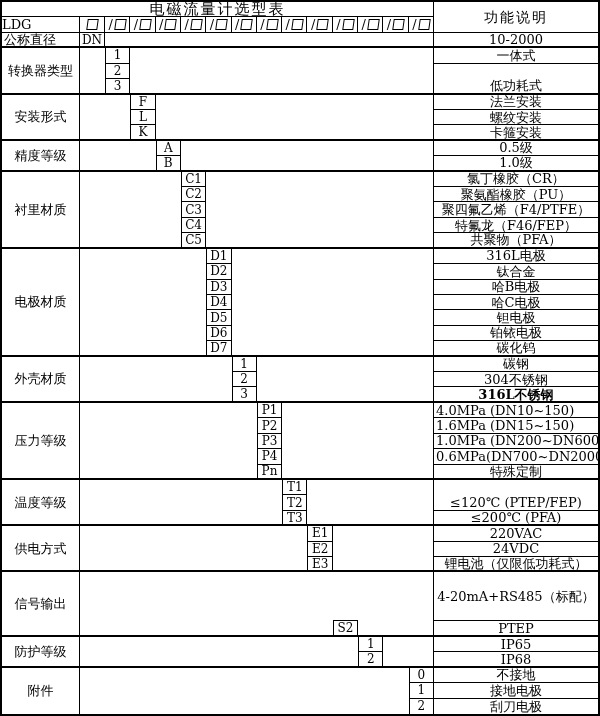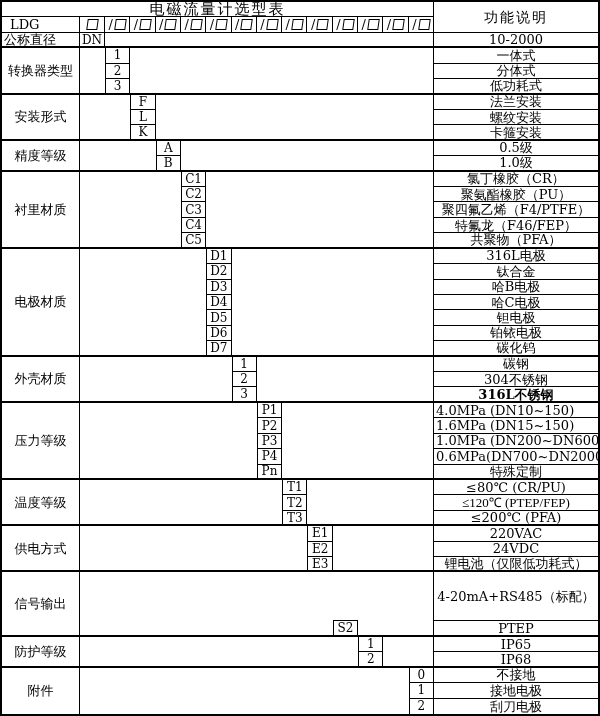--- a/index.html
+++ b/index.html
@@ -15,21 +15,21 @@
     color:#000; background:#fff;
   }
   .c{ display:flex; align-items:center; justify-content:center;
       overflow:hidden; font-size:13px; line-height:1; white-space:nowrap; }
   .br{ border-right:1px solid #000; }
   .bl{ border-left:1px solid #000; }
   .bb1{ border-bottom:1px solid #000; }
   .bb2{ border-bottom:2px solid #000; }
   .tl{ justify-content:flex-start; }
   .pl2{ padding-left:2px; }
-  .pl8{ padding-left:8px; }
+  .pl8{ }
   .title{ font-size:15px; letter-spacing:2px; }
   .hdr{ font-size:14px; letter-spacing:2px; }
   .codefs{ font-size:12px; }
   .cbox{ width:11px; height:11px; border:1px solid #000; display:inline-block;
          transform:skewX(-8deg); background:#fff; }
   .slash{ margin-right:2px; font-size:13px; }
 </style>
 </head>
 <body>
 
@@ -99,21 +99,20 @@
     <div class="c br bb1" style="grid-area: 2 / 15 / 3 / 16;">
       <span class="slash">/</span>
       <span class="cbox"></span>
     </div>
     <div class="c br bb2" style="grid-area: 4 / 1 / 7 / 2;">转换器类型</div>
     <div class="c bb2" style="grid-area: 4 / 2 / 7 / 3;"></div>
     <div class="c br bb2" style="grid-area: 4 / 4 / 7 / 16;"></div>
     <div class="c bl br codefs bb1" style="grid-area: 4 / 3 / 5 / 4;">1</div>
     <div class="c bb1" style="grid-area: 4 / 16 / 5 / 17;">一体式</div>
     <div class="c bl br codefs bb1" style="grid-area: 5 / 3 / 6 / 4;">2</div>
-    <div class="c bb1" style="grid-area: 5 / 16 / 6 / 17;">分体式</div>
     <div class="c bl br codefs bb2" style="grid-area: 6 / 3 / 7 / 4;">3</div>
     <div class="c bb2" style="grid-area: 6 / 16 / 7 / 17;">低功耗式</div>
     <div class="c br bb2" style="grid-area: 7 / 1 / 10 / 2;">安装形式</div>
     <div class="c bb2" style="grid-area: 7 / 2 / 10 / 4;"></div>
     <div class="c br bb2" style="grid-area: 7 / 5 / 10 / 16;"></div>
     <div class="c bl br codefs bb1" style="grid-area: 7 / 4 / 8 / 5;">F</div>
     <div class="c bb1" style="grid-area: 7 / 16 / 8 / 17;">法兰安装</div>
     <div class="c bl br codefs bb1" style="grid-area: 8 / 4 / 9 / 5;">L</div>
     <div class="c bb1" style="grid-area: 8 / 16 / 9 / 17;">螺纹安装</div>
     <div class="c bl br codefs bb2" style="grid-area: 9 / 4 / 10 / 5;">K</div>
@@ -174,23 +173,22 @@
     <div class="c bl br codefs bb1" style="grid-area: 29 / 9 / 30 / 10;">P3</div>
     <div class="c bb1 tl pl2" style="grid-area: 29 / 16 / 30 / 17;">1.0MPa (DN200~DN600)</div>
     <div class="c bl br codefs bb1" style="grid-area: 30 / 9 / 31 / 10;">P4</div>
     <div class="c bb1 tl pl2" style="grid-area: 30 / 16 / 31 / 17;">0.6MPa(DN700~DN2000)</div>
     <div class="c bl br codefs bb2" style="grid-area: 31 / 9 / 32 / 10;">Pn</div>
     <div class="c bb2" style="grid-area: 31 / 16 / 32 / 17;">特殊定制</div>
     <div class="c br bb2" style="grid-area: 32 / 1 / 35 / 2;">温度等级</div>
     <div class="c bb2" style="grid-area: 32 / 2 / 35 / 10;"></div>
     <div class="c br bb2" style="grid-area: 32 / 11 / 35 / 16;"></div>
     <div class="c bl br codefs bb1" style="grid-area: 32 / 10 / 33 / 11;">T1</div>
-    <div class="c bb1" style="grid-area: 32 / 16 / 33 / 17;">≤80℃ (CR/PU)</div>
     <div class="c bl br codefs bb1" style="grid-area: 33 / 10 / 34 / 11;">T2</div>
-    <div class="c bb1" style="grid-area: 33 / 16 / 34 / 17; font-family: Liberation Serif, serif;">≤120℃ (PTEP/FEP)</div>
+    <div class="c bb1" style="grid-area: 33 / 16 / 34 / 17;">≤120℃ (PTEP/FEP)</div>
     <div class="c bl br codefs bb2" style="grid-area: 34 / 10 / 35 / 11;">T3</div>
     <div class="c bb2" style="grid-area: 34 / 16 / 35 / 17;">≤200℃ (PFA)</div>
     <div class="c br bb2" style="grid-area: 35 / 1 / 38 / 2;">供电方式</div>
     <div class="c bb2" style="grid-area: 35 / 2 / 38 / 11;"></div>
     <div class="c br bb2" style="grid-area: 35 / 12 / 38 / 16;"></div>
     <div class="c bl br codefs bb1" style="grid-area: 35 / 11 / 36 / 12;">E1</div>
     <div class="c bb1" style="grid-area: 35 / 16 / 36 / 17;">220VAC</div>
     <div class="c bl br codefs bb1" style="grid-area: 36 / 11 / 37 / 12;">E2</div>
     <div class="c bb1" style="grid-area: 36 / 16 / 37 / 17;">24VDC</div>
     <div class="c bl br codefs bb2" style="grid-area: 37 / 11 / 38 / 12;">E3</div>

